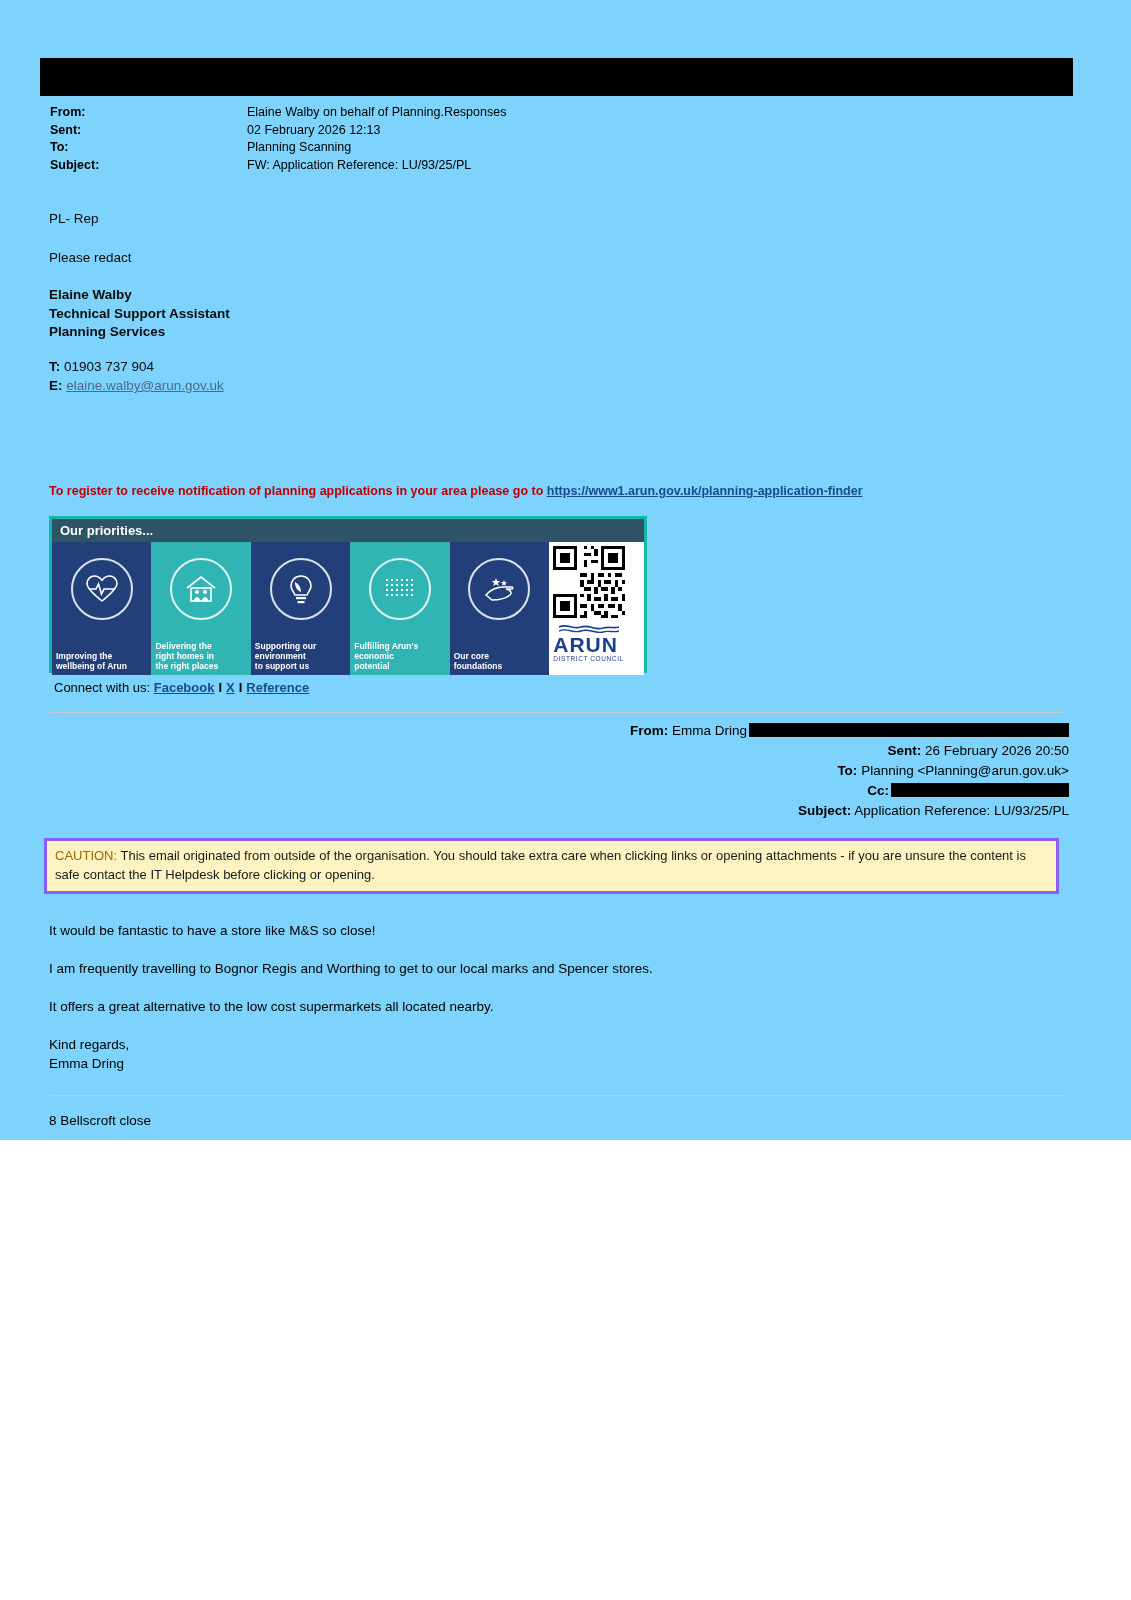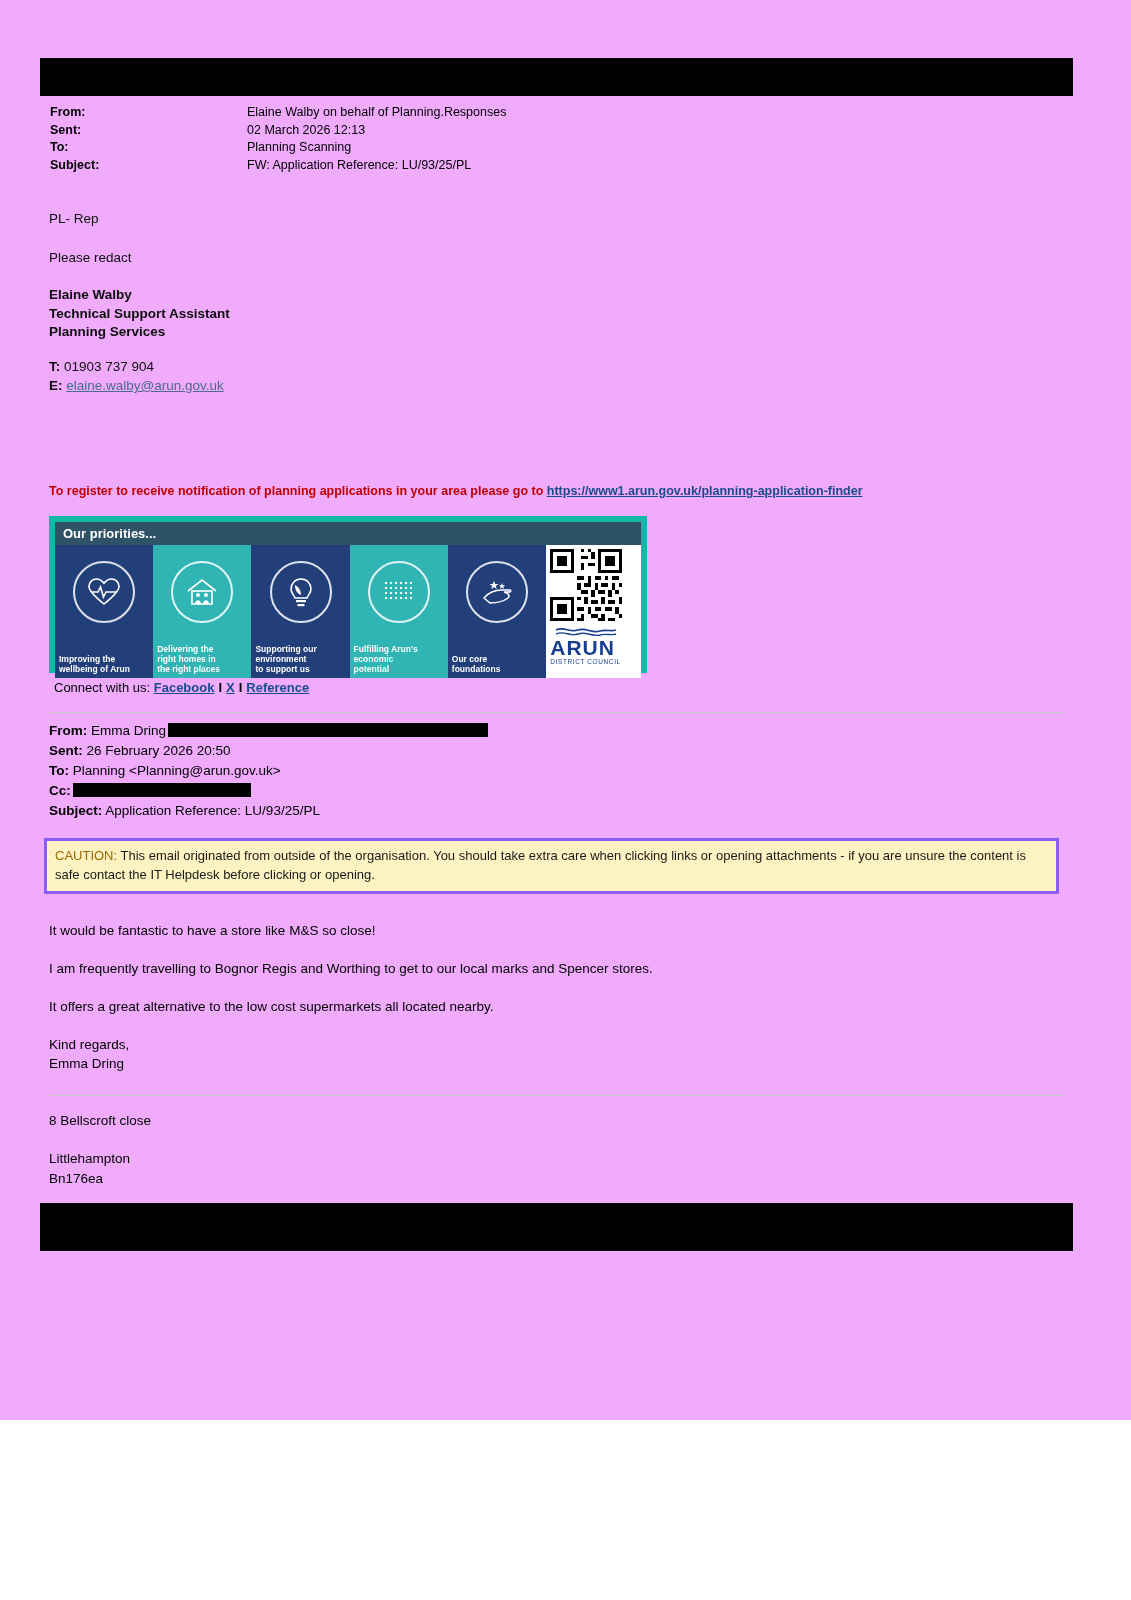--- a/index.html
+++ b/index.html
@@ -12,22 +12,22 @@
     height: 1600px;
     position: relative;
     font-family: "Liberation Sans", sans-serif;
     color: #000000;
     -webkit-font-smoothing: antialiased;
   }
   .page {
     position: absolute;
     left: 0; top: 0;
     width: 1131px;
-    height: 1420px;
-    background: #f0abfc;
+    height: 1140px;
+    background: #7dd3fc;
     overflow: hidden;
   }
   .redaction-bar {
     background: #000000;
   }
   .top-redaction {
     position: absolute;
     left: 40px;
     top: 58px;
     width: 1033px;
@@ -101,21 +101,21 @@
     text-align: center;
   }
 
   
   .banner {
     position: absolute;
     left: 49px;
     top: 516px;
     width: 598px;
     height: 157px;
-    border: 6px solid #14b8a6;
+    border: 3px solid #14b8a6;
     box-sizing: border-box;
     background: #1f3864;
   }
   .banner-title {
     position: absolute;
     left: 0; top: 0;
     width: 100%;
     height: 23px;
     background: #2e5266;
     color: #ffffff;
@@ -222,20 +222,21 @@
   .hr2 { top: 1095px; }
 
   
   .fwd {
     position: absolute;
     left: 49px;
     top: 721px;
     width: 1020px;
     font-size: 13.5px;
     line-height: 20px;
+    text-align: right;
   }
   .fwd .row { position: relative; height: 20px; }
   .fwd .k { font-weight: bold; }
   .blk {
     display: inline-block;
     background: #000000;
     height: 14px;
     vertical-align: -2px;
   }
   .blk-from { width: 320px; margin-left: 2px; }
@@ -298,21 +299,21 @@
 
   <div class="redaction-bar top-redaction"></div>
 
   <div class="hdr">
     <div class="hdr-row">
       <div class="hdr-label">From:</div>
       <div class="hdr-value">Elaine Walby on behalf of Planning.Responses</div>
     </div>
     <div class="hdr-row">
       <div class="hdr-label">Sent:</div>
-      <div class="hdr-value">02 March 2026 12:13</div>
+      <div class="hdr-value">02 February 2026 12:13</div>
     </div>
     <div class="hdr-row">
       <div class="hdr-label">To:</div>
       <div class="hdr-value">Planning Scanning</div>
     </div>
     <div class="hdr-row">
       <div class="hdr-label">Subject:</div>
       <div class="hdr-value">FW: Application Reference: LU/93/25/PL</div>
     </div>
   </div>

